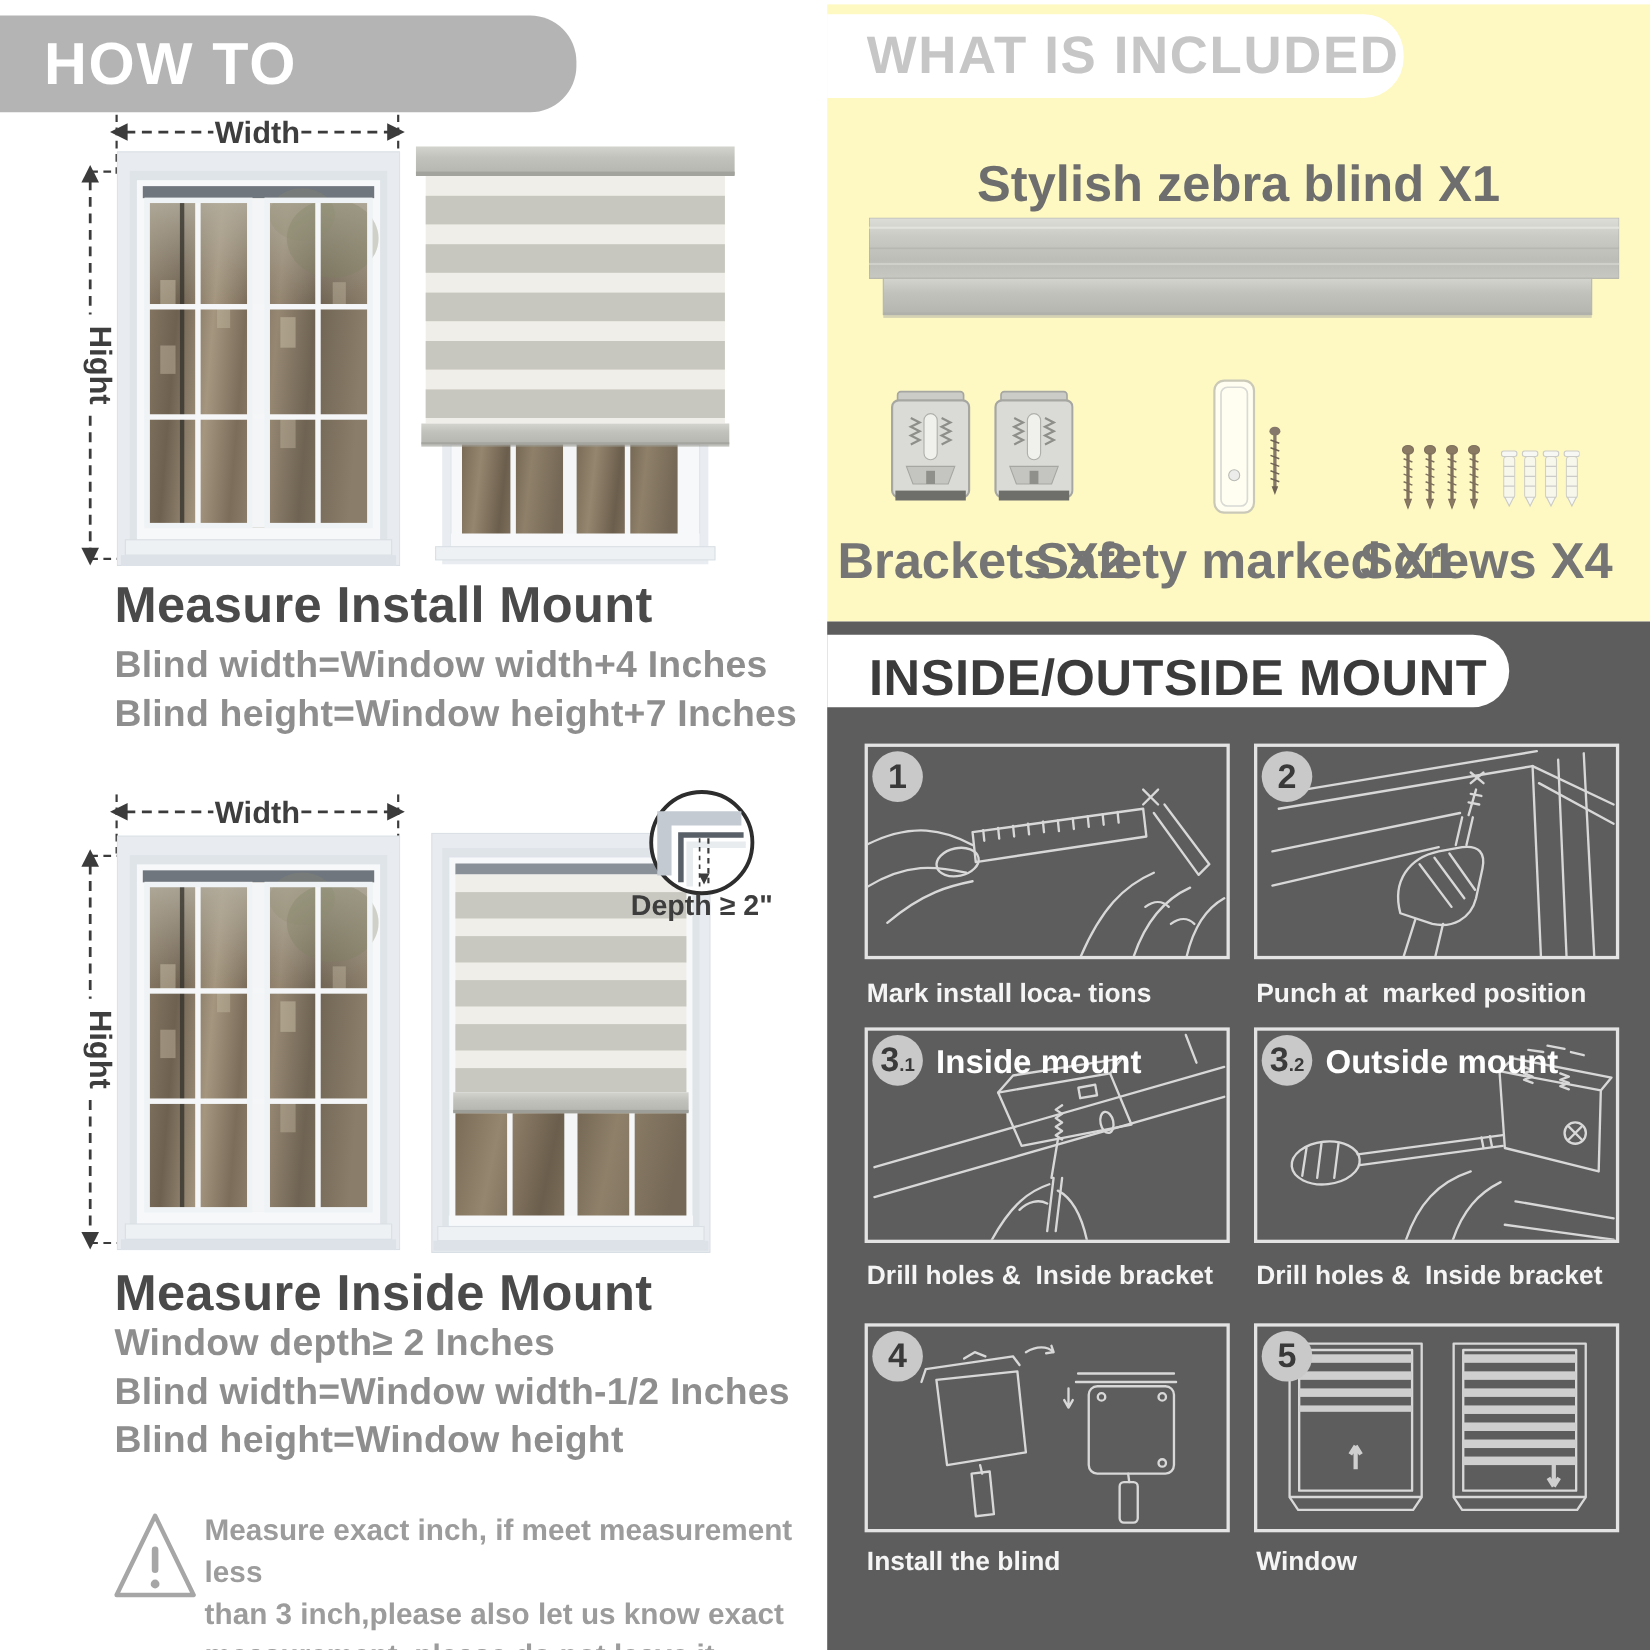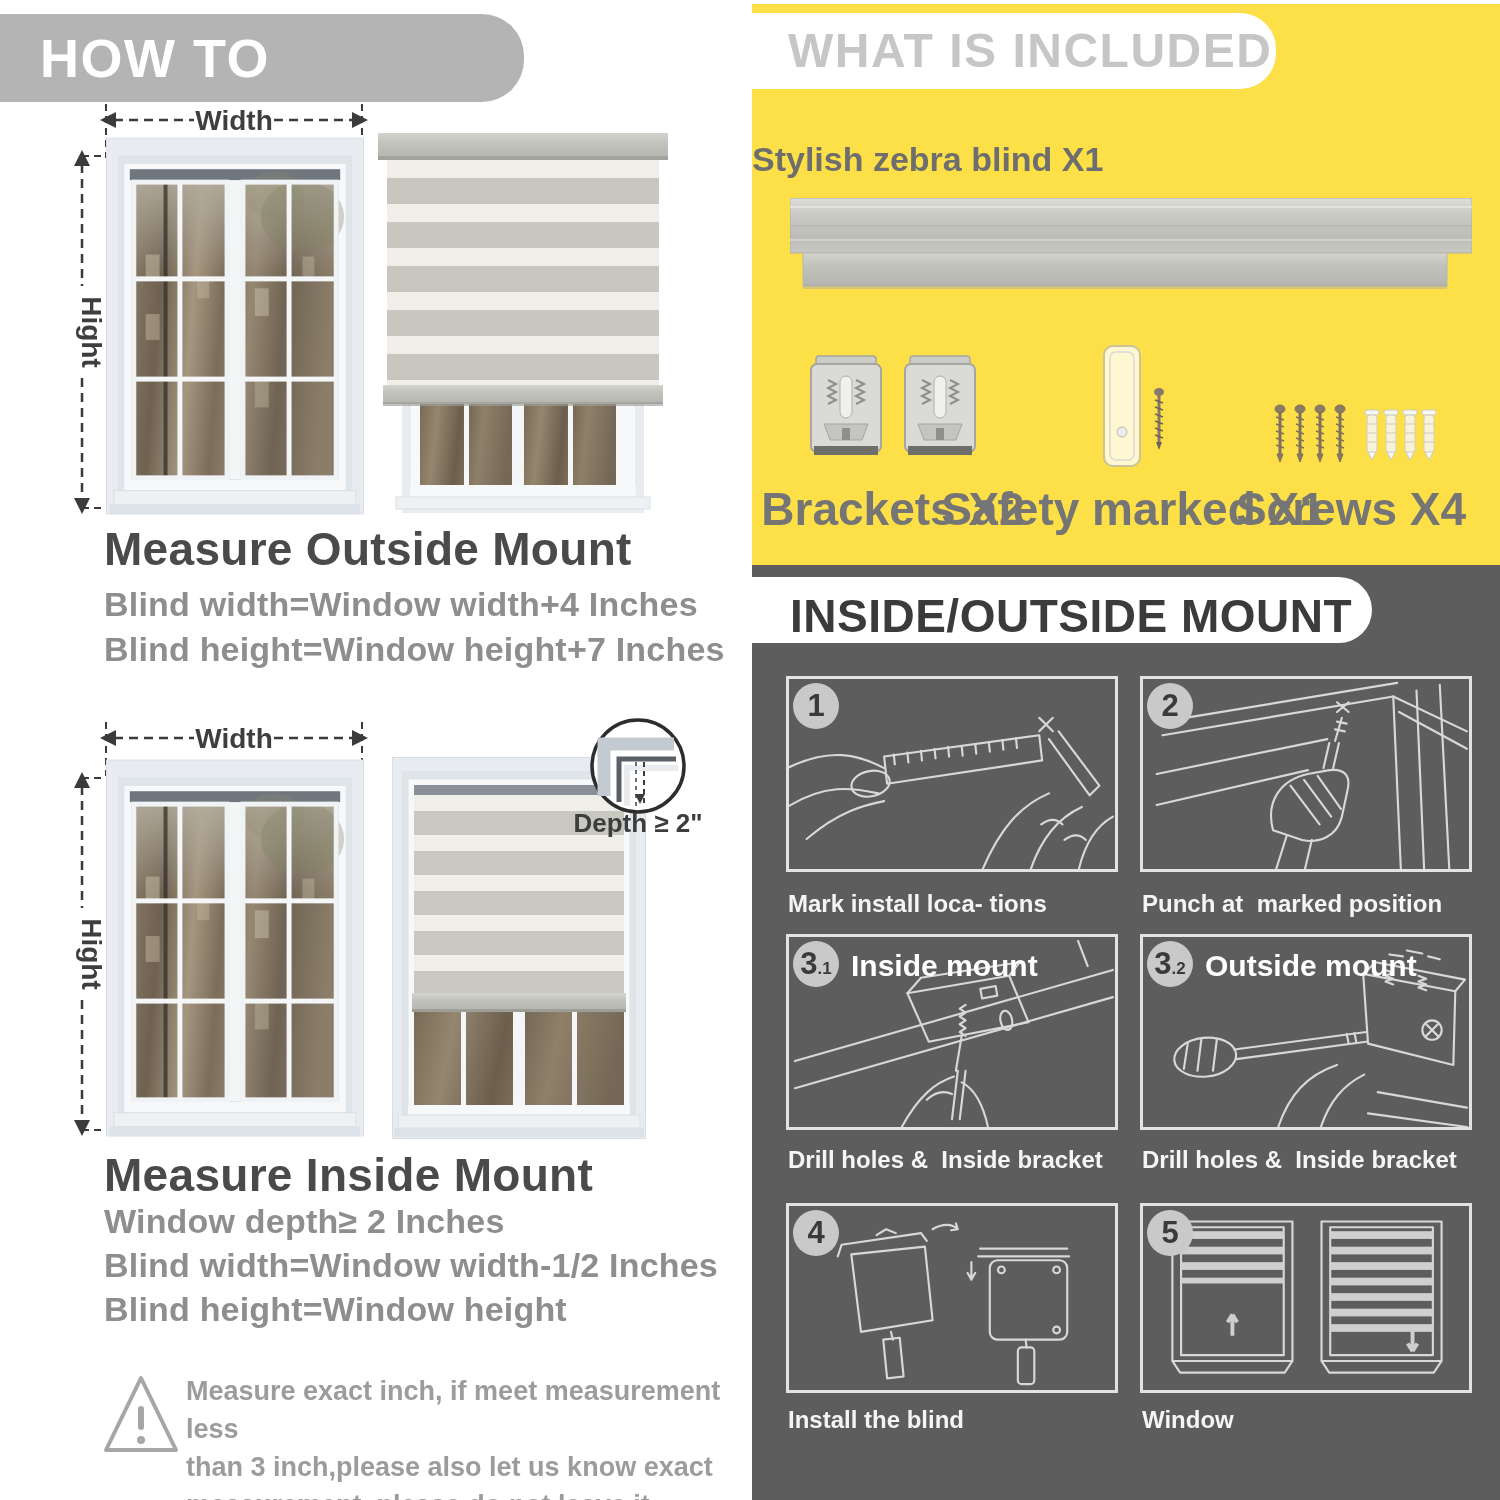--- a/index.html
+++ b/index.html
@@ -5,37 +5,37 @@
   * { margin:0; padding:0; box-sizing:border-box; }
   html,body { background:#ffffff; }
   body { font-family:"Liberation Sans", sans-serif; width:1500px; height:1500px; position:relative; overflow:hidden; }
   #canvas { position:absolute; left:0; top:0; width:1500px; height:1500px; background:#ffffff; }
   .abs { position:absolute; }
 
   
   .banner-left { left:0; top:14px; width:524px; height:88px; background:#b4b4b4;
     border-radius:0 42px 42px 0; color:#ffffff; font-size:54px; font-weight:700;
     line-height:88px; padding-left:40px; letter-spacing:1.5px; }
-  .panel-light { left:752px; top:4px; width:748px; height:561px; background:#fde047; }
+  .panel-light { left:752px; top:4px; width:748px; height:561px; background:#fef9c3; }
   .banner-included { left:0; top:9px; width:524px; height:76px; background:#ffffff;
     border-radius:0 36px 36px 0; color:#c6c6c6; font-size:48px; font-weight:700;
     line-height:76px; padding-left:36px; letter-spacing:1.5px; }
   .panel-dark { left:752px; top:565px; width:748px; height:935px; background:#5d5d5d; }
   .banner-mount { left:0; top:12px; width:620px; height:66px; background:#ffffff;
     border-radius:0 36px 36px 0; color:#3b3b3b; font-size:46px; font-weight:700;
     line-height:78px; padding-left:38px; letter-spacing:0.5px; }
 
   
   .sec-title { color:#4a4a4a; font-size:46px; font-weight:700; letter-spacing:0.3px; }
   .sec-line  { color:#8e8e8e; font-size:34px; font-weight:700; letter-spacing:0.2px; }
   .depth-label { color:#3d3d3d; font-size:26px; font-weight:700; text-align:center; }
   .note-text { color:#9c9c9c; font-size:27px; font-weight:700; line-height:38px; }
 
   
-  .blind-label { color:#6e6e6e; font-size:34px; font-weight:700; }
+  .blind-label { color:#6e6e6e; font-size:46px; font-weight:700; text-align:center; }
   .item-label  { color:#757575; font-size:46px; font-weight:700; transform:translateX(-50%); white-space:nowrap; }
 
   
   .step-box { width:332px; height:196px; border:3px solid #e3e3e3; }
   .step-box.short { height:190px; }
   .badge { position:absolute; left:4px; top:4px; width:46px; height:46px; border-radius:50%;
     background:#c9c9c9; color:#3a3a3a; display:flex; align-items:center; justify-content:center;
     font-weight:700; }
   .badge .bnum { font-size:31px; }
   .badge .bsub { font-size:17px; margin-top:10px; }
@@ -183,21 +183,21 @@
     <text x="18" y="186" transform="rotate(90 18 186)" text-anchor="middle" font-size="28" fill="#3e3e3e">Hight</text>
   </svg>
 
   <svg class="abs" style="left:106px;top:135px" width="258" height="382" viewBox="0 0 260 380">
     <use href="#sym-window"></use>
   </svg>
   <svg class="abs" style="left:378px;top:133px" width="290" height="384" viewBox="0 0 290 384">
     <use href="#sym-blind-out"></use>
   </svg>
 
-  <div class="abs sec-title" style="left:104px;top:522px">Measure Outside Mount</div>
+  <div class="abs sec-title" style="left:104px;top:522px">Measure Install Mount</div>
   <div class="abs sec-line" style="left:104px;top:585px">Blind width=Window width+4 Inches</div>
   <div class="abs sec-line" style="left:104px;top:630px">Blind height=Window height+7 Inches</div>
 
   <svg class="abs" style="left:98px;top:722px" width="272" height="56" viewBox="0 0 272 56">
     <line x1="8" y1="0" x2="8" y2="54" stroke="#3b3b3b" stroke-width="2" stroke-dasharray="7 5"></line>
     <line x1="264" y1="0" x2="264" y2="54" stroke="#3b3b3b" stroke-width="2" stroke-dasharray="7 5"></line>
     <line x1="16" y1="16" x2="96" y2="16" stroke="#3b3b3b" stroke-width="2.5" stroke-dasharray="9 6"></line>
     <line x1="176" y1="16" x2="256" y2="16" stroke="#3b3b3b" stroke-width="2.5" stroke-dasharray="9 6"></line>
     <polygon points="2,16 18,8 18,24" fill="#3b3b3b"></polygon>
     <polygon points="270,16 254,8 254,24" fill="#3b3b3b"></polygon>

